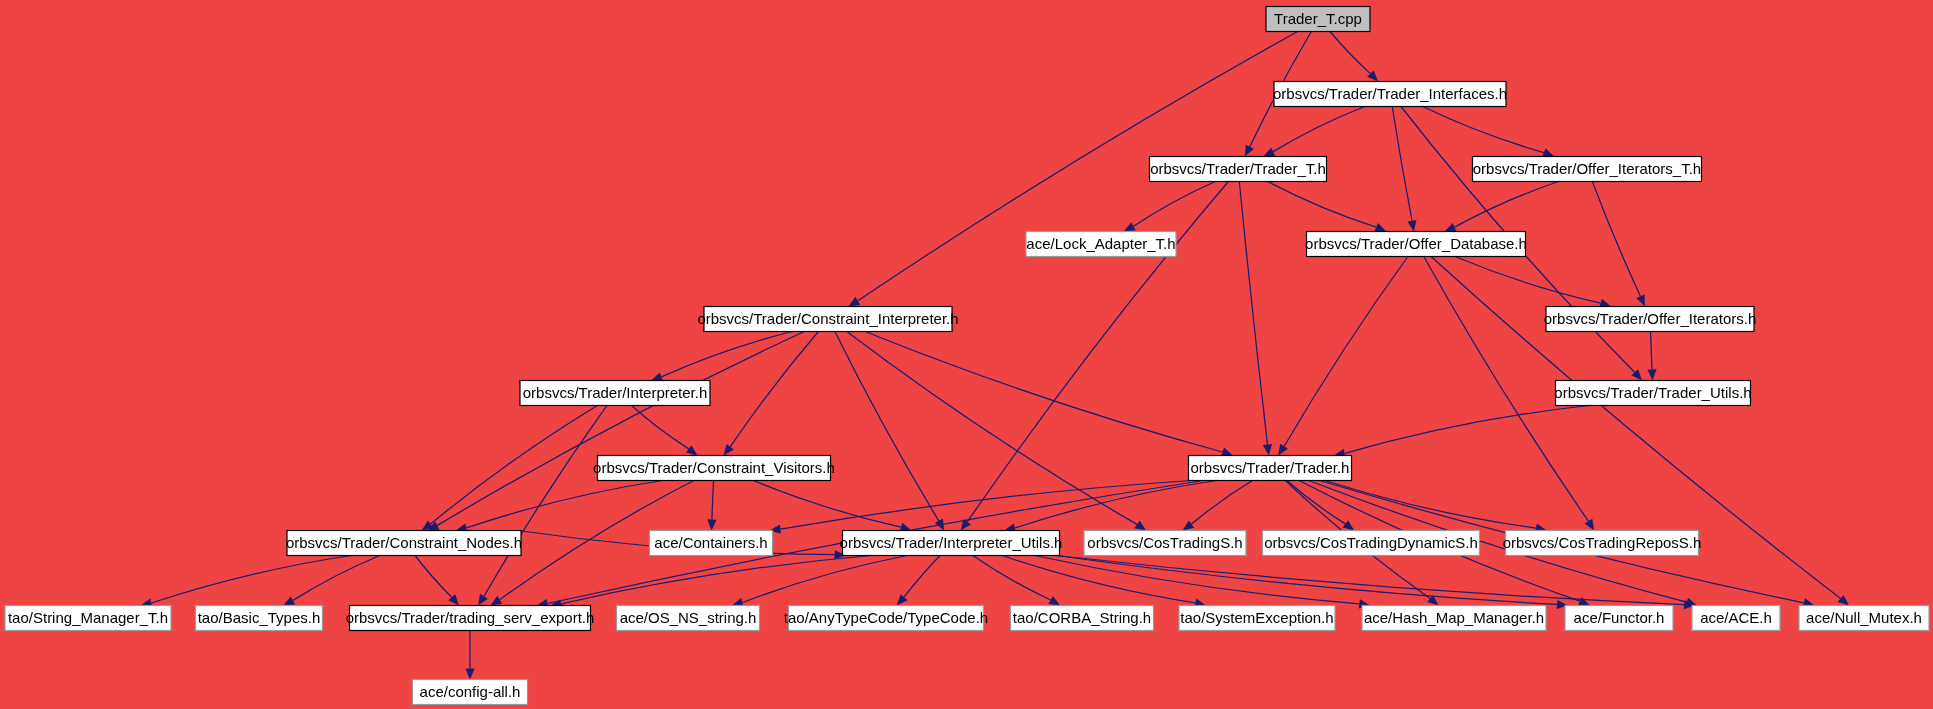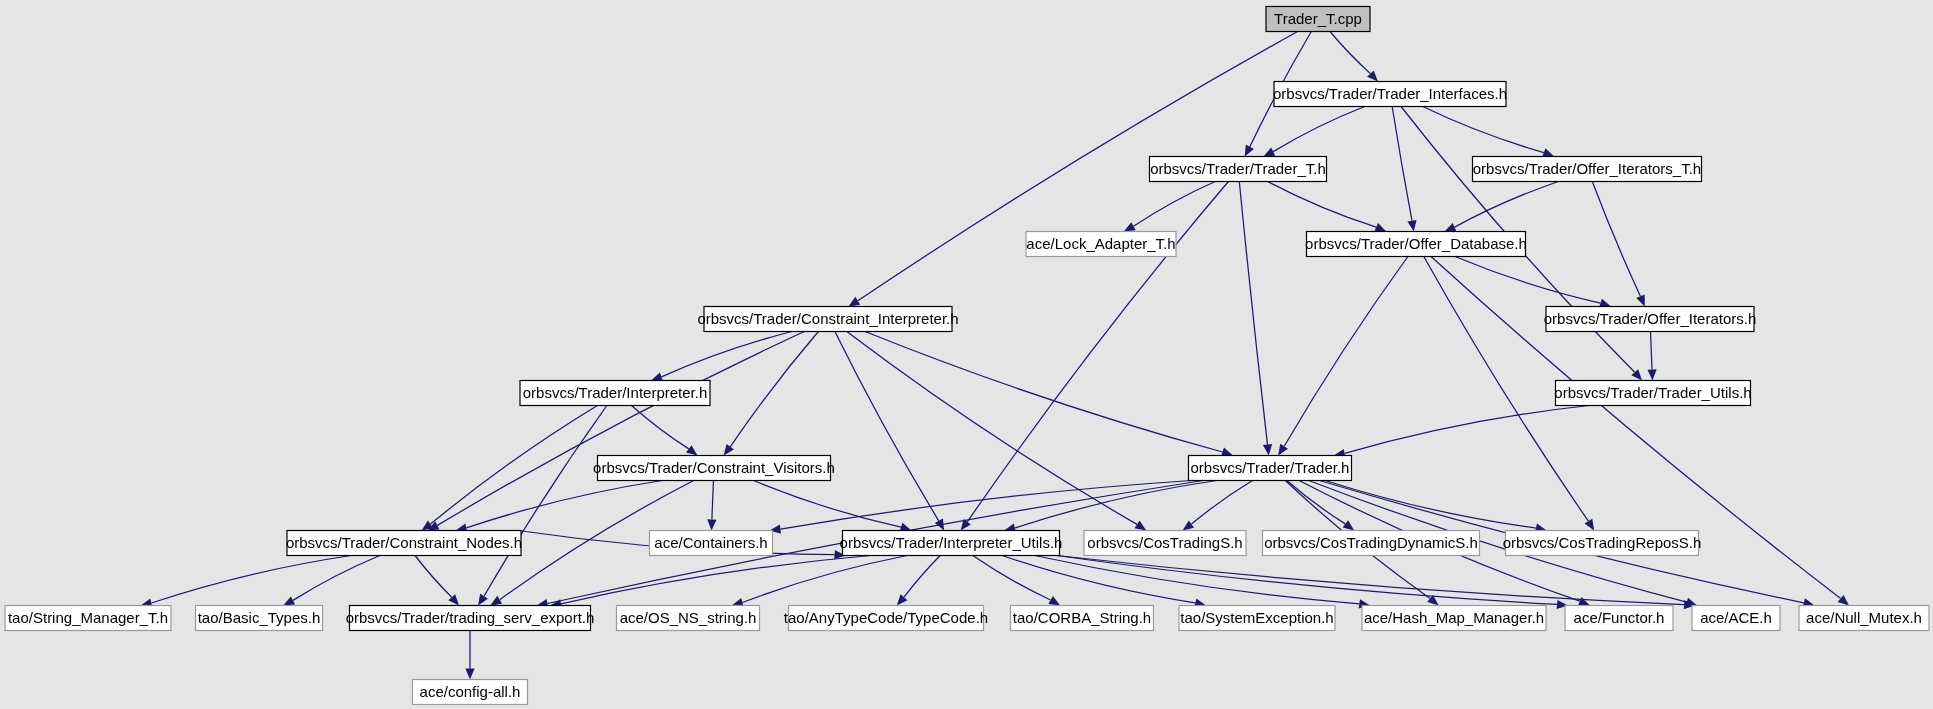--- a/index.html
+++ b/index.html
@@ -4,21 +4,21 @@
 <style>
   html, body {
     margin: 0;
     padding: 0;
     background: #ffffff;
   }
   #graph-root {
     position: relative;
     width: 1933px;
     height: 709px;
-    background: #e5e5e5;
+    background: #ef4444;
     font-family: "Liberation Sans", sans-serif;
     overflow: hidden;
   }
   svg.graph-canvas {
     position: absolute;
     left: 0;
     top: 0;
     width: 1933px;
     height: 709px;
     display: block;

